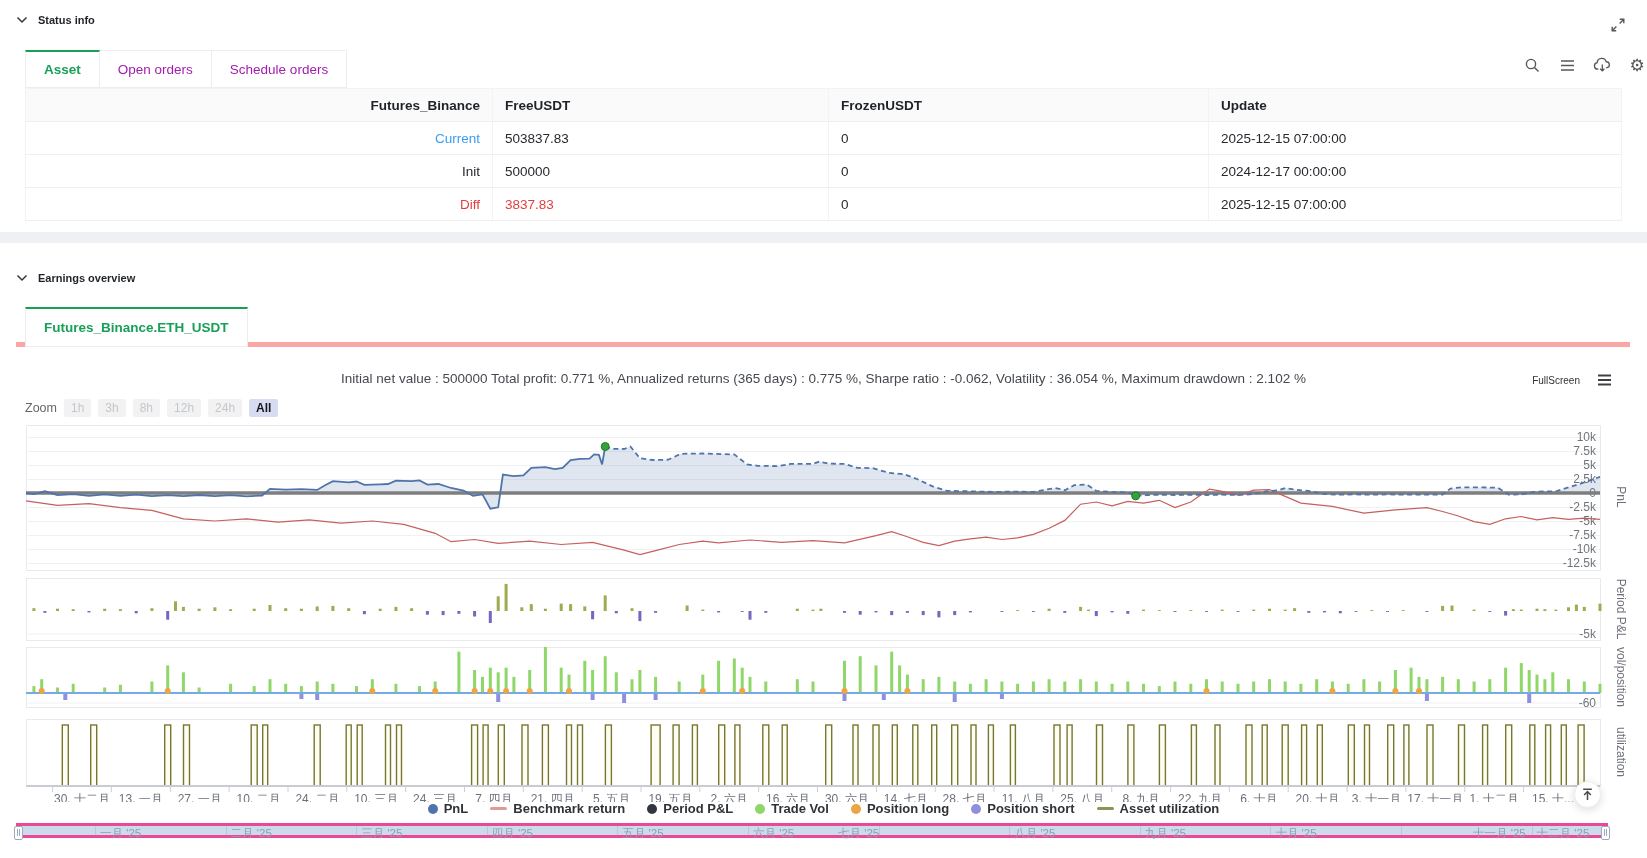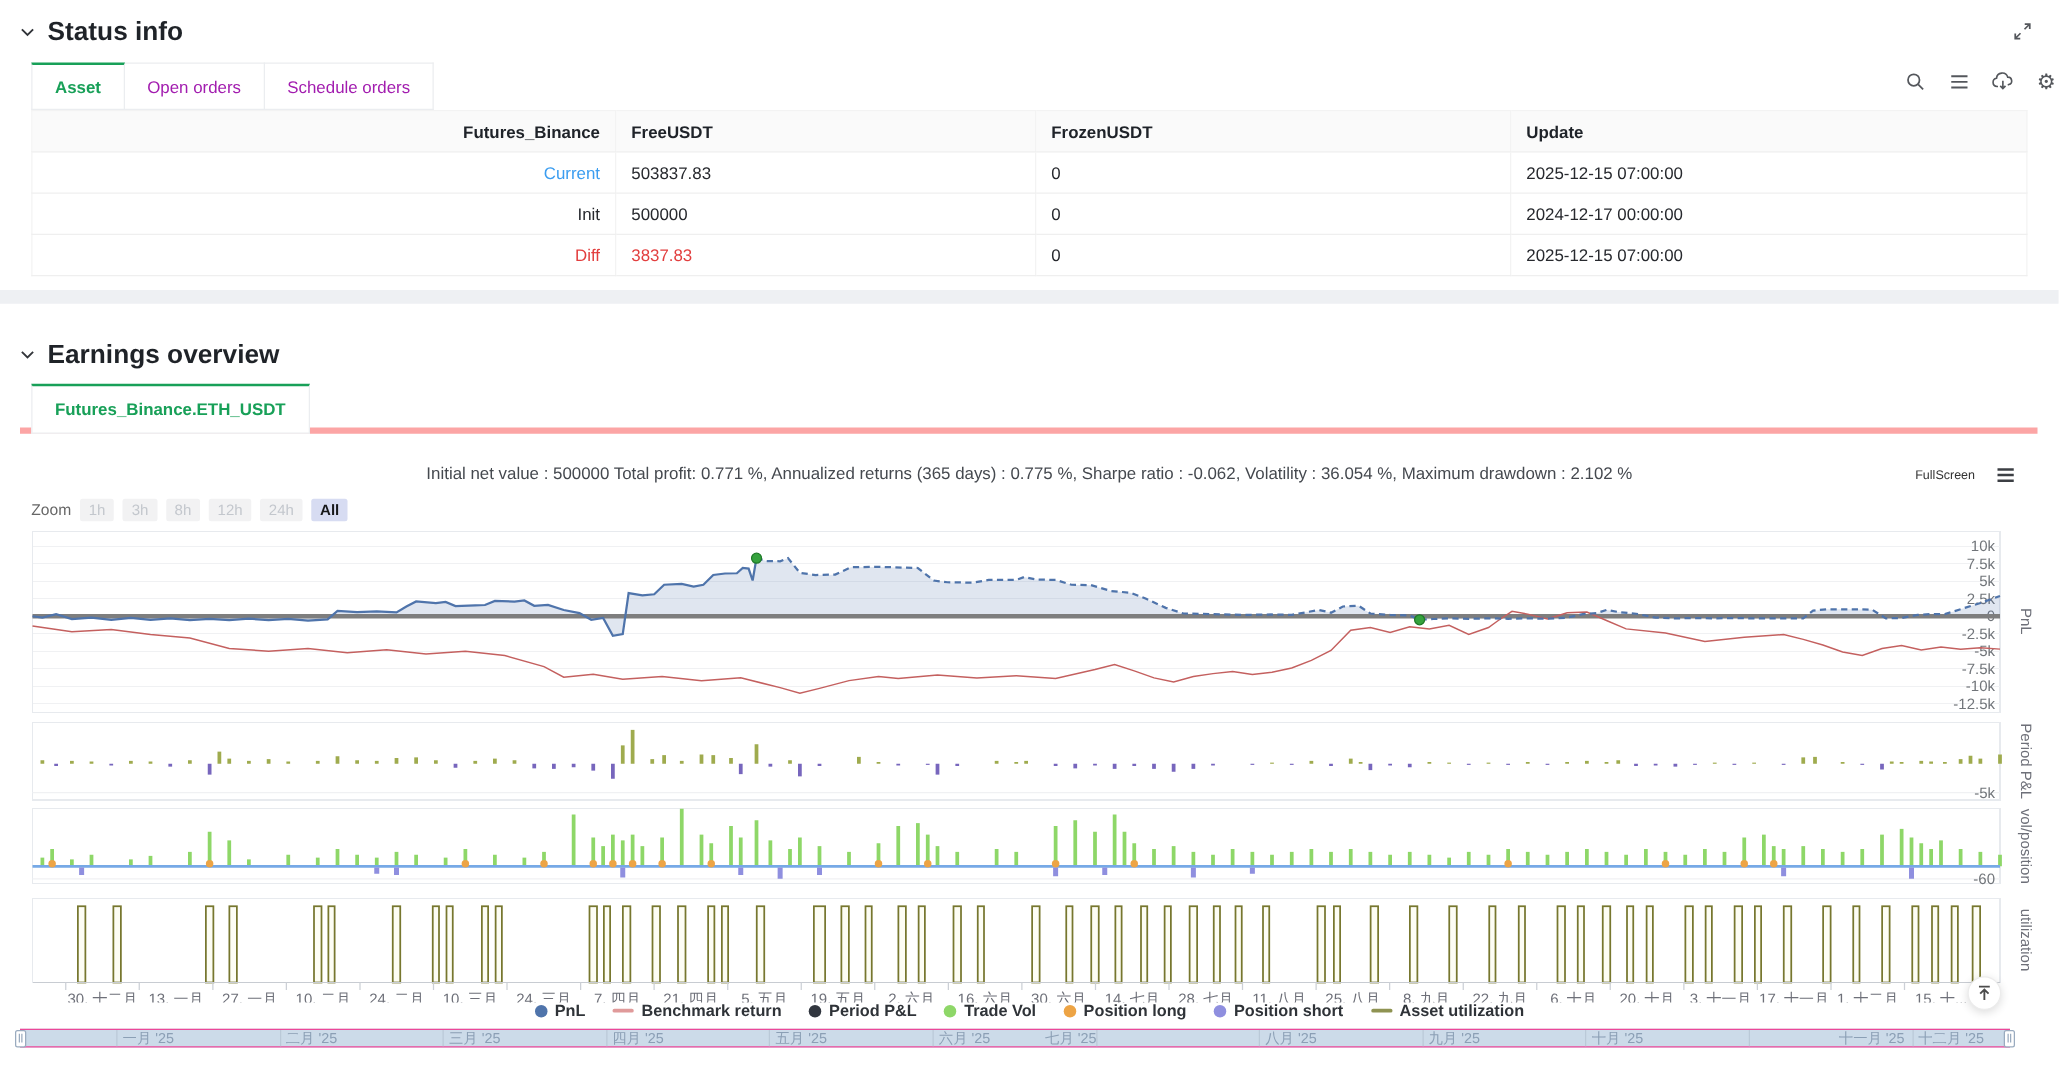--- a/index.html
+++ b/index.html
@@ -3,21 +3,21 @@
 <meta charset="utf-8">
 <style>
   * { box-sizing: border-box; margin: 0; padding: 0; }
   html,body { width: 1647px; height: 858px; background: #fff; overflow: hidden; }
   body { position: relative; font-family: "Liberation Sans", sans-serif; color: #27292e; }
 
   .abs { position: absolute; }
 
   
   .sec-head { display: flex; align-items: center; gap: 10px; }
-  .sec-title { font-size: 21px; font-weight: 700; color: #1f2328; }
+  .sec-title { font-size: 11px; font-weight: 700; color: #1f2328; }
   .chev { display: inline-flex; cursor: pointer; }
 
   
   .tabs { display: flex; align-items: flex-start; }
   .tab { display: inline-flex; align-items: center; height: 38px; padding: 0 18px;
          border: 1px solid #ebedf0; border-left: none; background: #fff;
          font-size: 13.5px; color: #a21caf; cursor: pointer; white-space: nowrap; }
   .tab:first-child { border-left: 1px solid #ebedf0; }
   .tab.active { color: #18a058; font-weight: 700; border-top: 2px solid #18a058; }
 
@@ -52,21 +52,21 @@
   svg text { font-family: "Liberation Sans", sans-serif; }
 
   
   .legend { display: flex; justify-content: center; align-items: center; gap: 22px; }
   .lg-item { display: inline-flex; align-items: center; gap: 6px; font-size: 13px; font-weight: 700;
              color: #2f3338; cursor: pointer; }
   .lg-dot  { width: 10px; height: 10px; border-radius: 50%; display: inline-block; }
   .lg-line { width: 17px; height: 3px; border-radius: 2px; display: inline-block; }
 
   
-  .navigator { background: #ccdbe9; border: 1px solid #ec4899; position: absolute; cursor: pointer; }
+  .navigator { background: #ccdbe9; border: 3px solid #ec4899; position: absolute; cursor: pointer; }
   .nav-sep { position: absolute; top: 0; bottom: 0; width: 1px; background: #bac9d8; }
   .nav-label { position: absolute; top: 0; font-size: 11.5px; line-height: 14px; color: #8b9fb5; white-space: nowrap; }
   .nav-handle { position: absolute; top: 0; width: 9px; height: 14px; background: #fff;
                 border: 1px solid #9aabbf; border-radius: 2px; cursor: ew-resize;
                 display: flex; align-items: center; justify-content: center; gap: 1px; }
   .nav-handle i { display: block; width: 1px; height: 7px; background: #9aabbf; }
 
   .backtop { width: 27px; height: 27px; border-radius: 50%; background: #fff; border: 1px solid #ececec;
              box-shadow: 0 2px 8px rgba(0,0,0,.14); display: flex; align-items: center; justify-content: center;
              cursor: pointer; }

